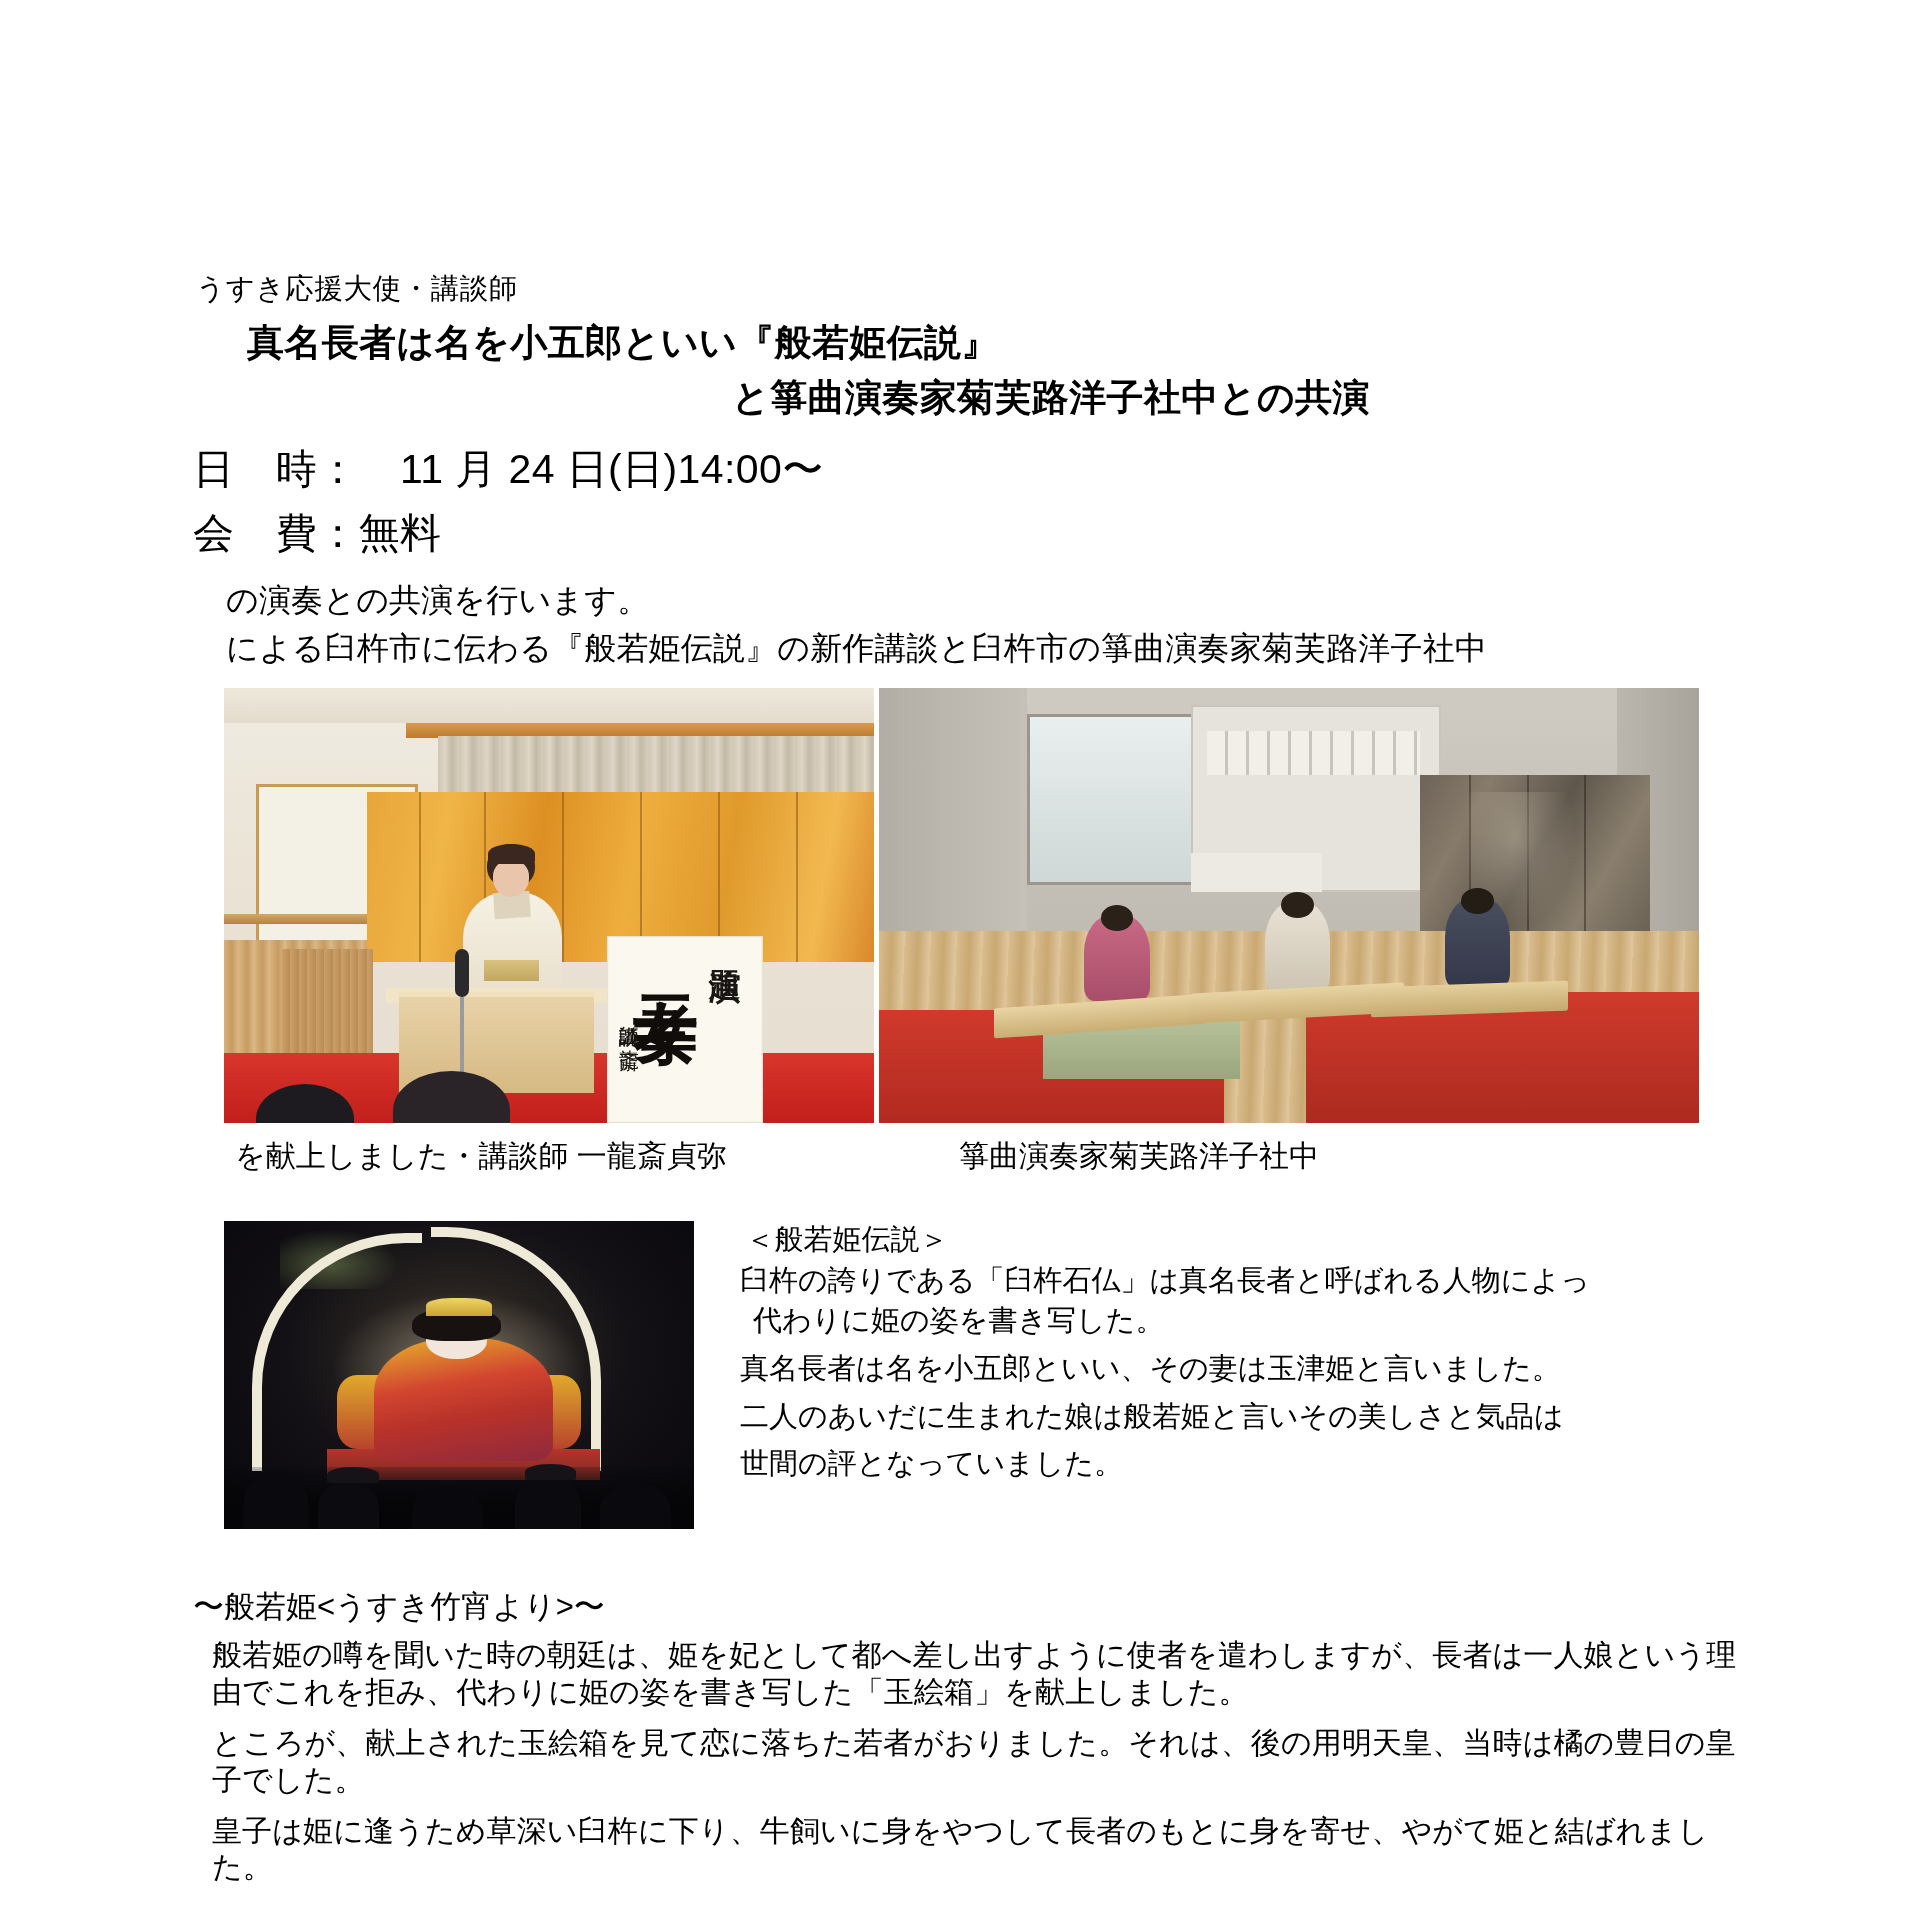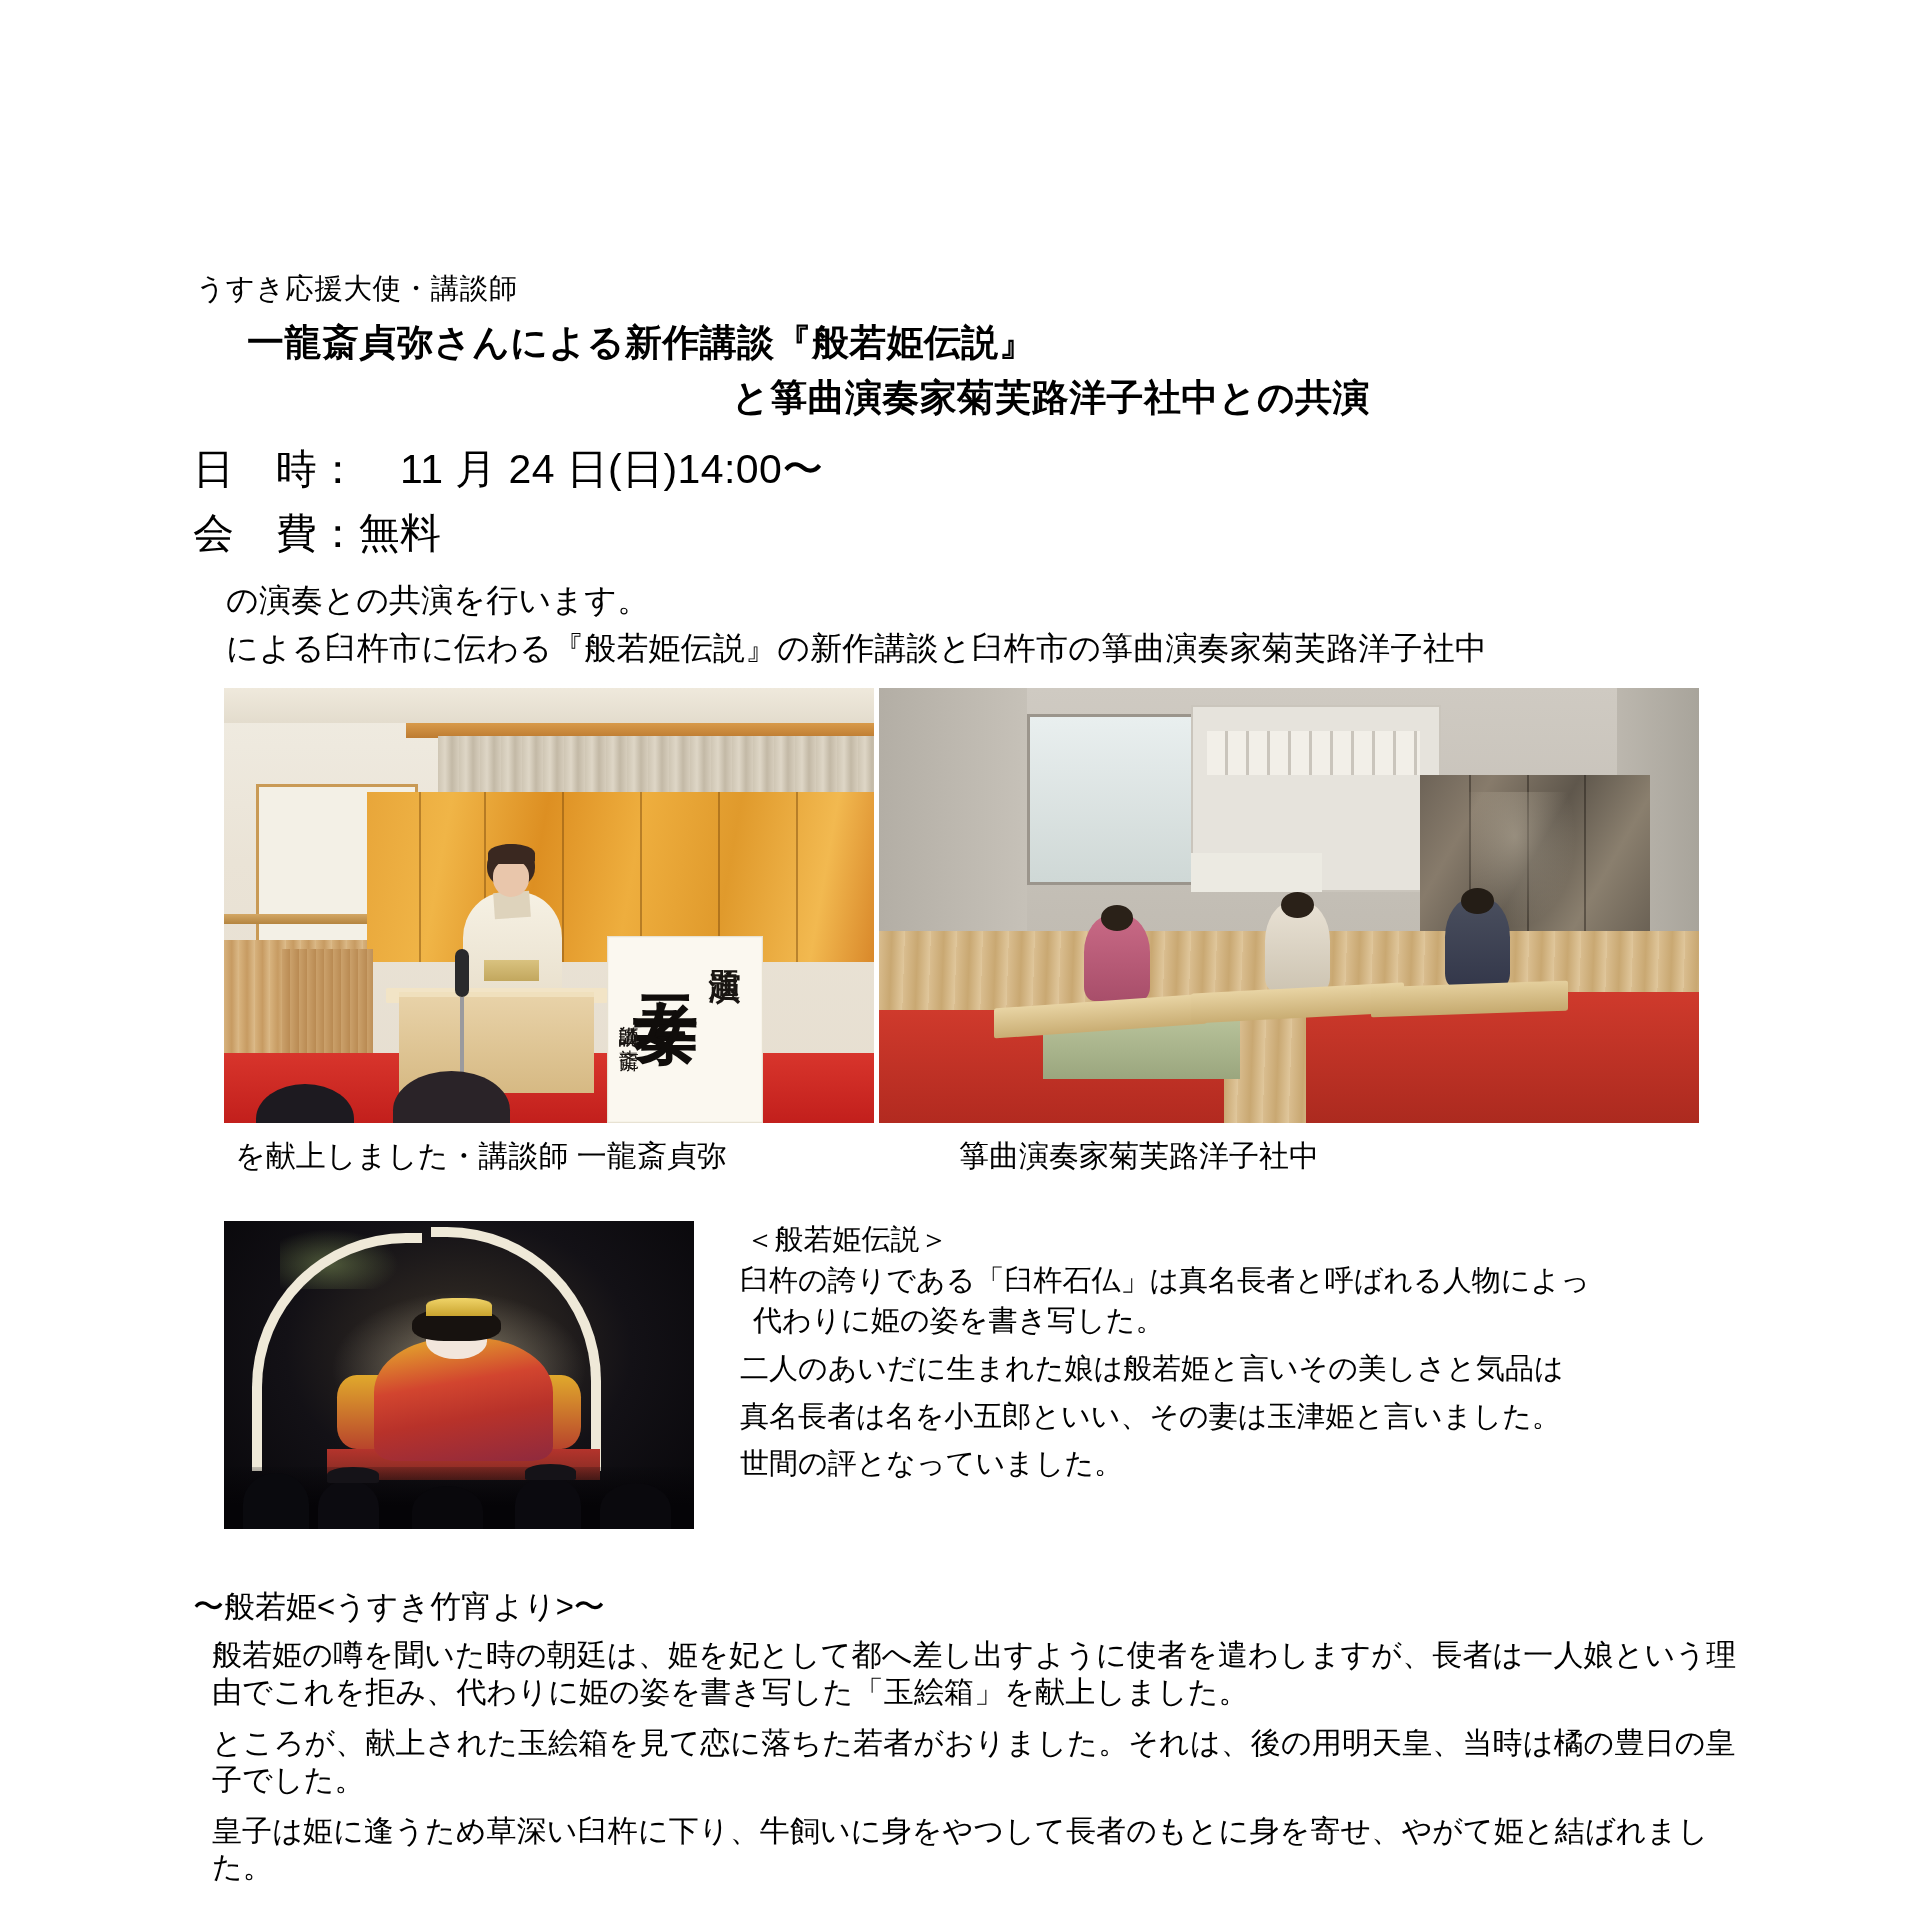--- a/index.html
+++ b/index.html
@@ -297,21 +297,21 @@
   .pc-cap2 { left:64%; top:79%; width:11%; height:5%; background:#151318; border-radius:50% 50% 10% 10%; }
 </style>
 </head>
 <body>
 
 <div class="page">
   <div class="content">
 
     <div class="eyebrow">うすき応援大使・講談師</div>
 
-    <div class="title-main">一龍斎貞弥さんによる新作講談『般若姫伝説』</div>
+    <div class="title-main">真名長者は名を小五郎といい『般若姫伝説』</div>
     <div class="title-sub">と箏曲演奏家菊芙路洋子社中との共演</div>
 
     <ul class="detail-list">
       <li class="detail-row">日　時：　11 月 24 日(日)14:00〜</li>
       <li class="detail-row">会　費：無料</li>
     </ul>
 
     <div class="note">
       <span class="ind">の演奏との共演を行います。</span>
       <span class="ind">による臼杵市に伝わる『般若姫伝説』の新作講談と臼杵市の箏曲演奏家菊芙路洋子社中</span>
@@ -411,22 +411,22 @@
         <div class="abs pc-h4"></div>
         <div class="abs pc-h5"></div>
         <div class="abs pc-cap1"></div>
         <div class="abs pc-cap2"></div>
       </div>
 
       <div class="legend-text">
         <p class="lt-head">＜般若姫伝説＞</p>
         <p>臼杵の誇りである「臼杵石仏」は真名長者と呼ばれる人物によっ</p>
         <p class="sp" style="padding-left:13px">代わりに姫の姿を書き写した。</p>
+        <p class="sp">真名長者は名を小五郎といい、その妻は玉津姫と言いました。</p>
         <p class="sp">二人のあいだに生まれた娘は般若姫と言いその美しさと気品は</p>
-        <p class="sp">真名長者は名を小五郎といい、その妻は玉津姫と言いました。</p>
         <p>世間の評となっていました。</p>
       </div>
 
     </div>
 
     <div class="story-head">〜般若姫&lt;うすき竹宵より&gt;〜</div>
     <ul class="story-list">
       <li class="story-p">般若姫の噂を聞いた時の朝廷は、姫を妃として都へ差し出すように使者を遣わしますが、長者は一人娘という理由でこれを拒み、代わりに姫の姿を書き写した「玉絵箱」を献上しました。</li>
       <li class="story-p">ところが、献上された玉絵箱を見て恋に落ちた若者がおりました。それは、後の用明天皇、当時は橘の豊日の皇子でした。</li>
       <li class="story-p">皇子は姫に逢うため草深い臼杵に下り、牛飼いに身をやつして長者のもとに身を寄せ、やがて姫と結ばれました。</li>

